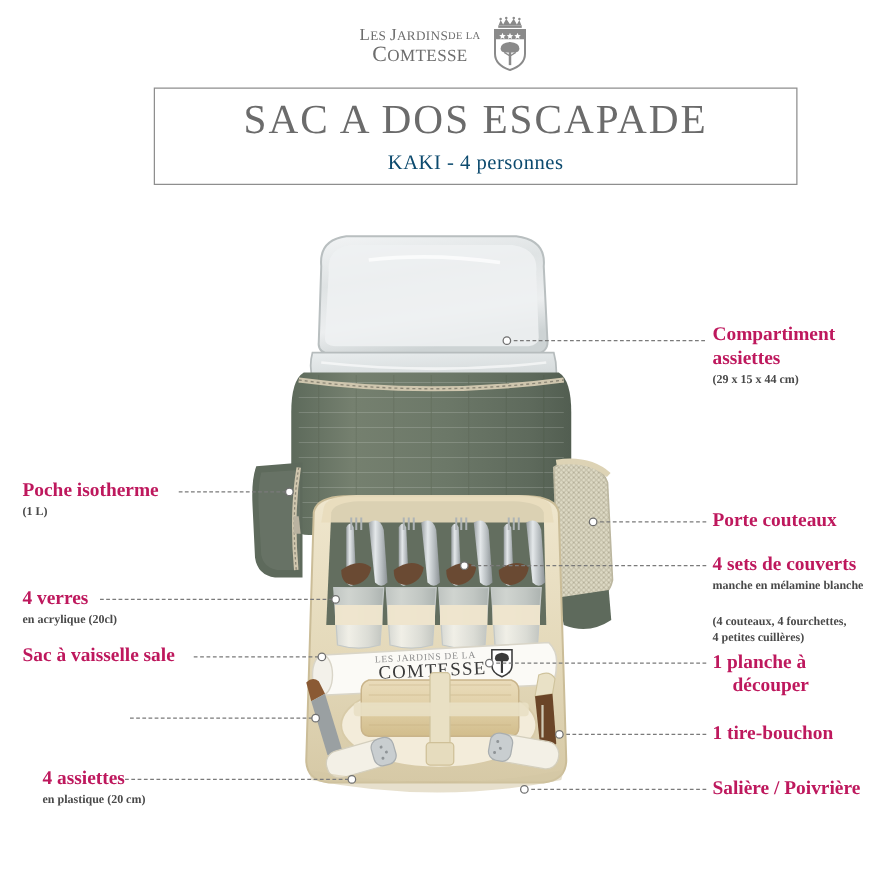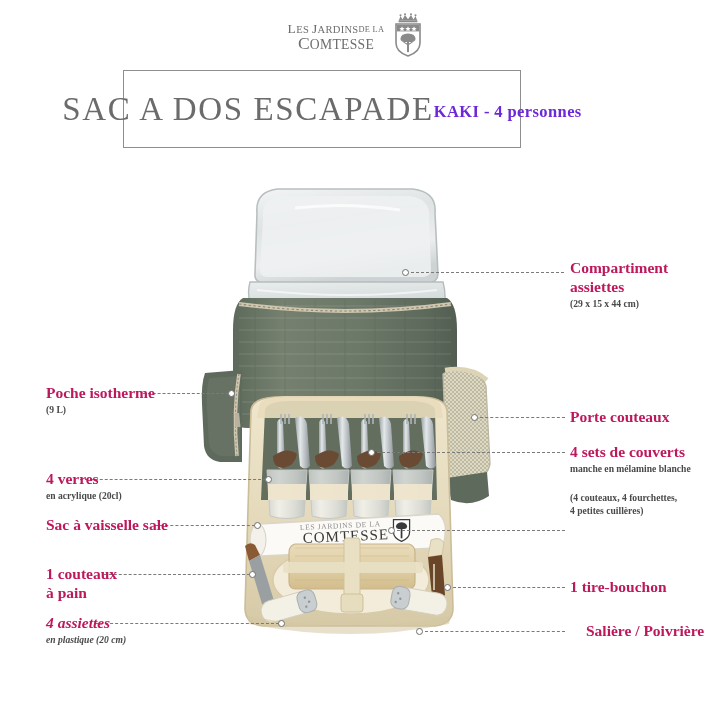--- a/index.html
+++ b/index.html
@@ -45,41 +45,41 @@
   }
   #brand-line-1 { font-size: 13.5px; }
   #brand-line-2 { font-size: 17.5px; }
   .brand-small { font-size: 0.62em; vertical-align: 0.08em; }
 
   
   #title-box {
     position: absolute;
     left: 123px;
     top: 70px;
-    width: 398px;
+    width: 515px;
     height: 78px;
     border: 1.5px solid #8e8e8e;
     box-sizing: border-box;
     display: flex;
-    flex-direction: row;
+    flex-direction: column;
     align-items: center;
     justify-content: center;
   }
   #title-main {
     font-size: 33px;
     letter-spacing: 1.6px;
     color: #6b6b6b;
     white-space: nowrap;
   }
   #title-sub {
     margin-top: 5px;
     font-size: 16.5px;
-    font-weight: bold;
+    font-weight: normal;
     letter-spacing: 0.4px;
-    color: #6d28d9;
+    color: #0c4a6e;
     white-space: nowrap;
   }
 
   
   #product { position: absolute; left: 195px; top: 178px; width: 320px; height: 500px; }
   #product svg { display: block; }
 
   
   .callout { position: absolute; }
   .callout .title {
@@ -91,21 +91,21 @@
   }
   .callout .sub {
     font-size: 9.6px;
     font-weight: bold;
     color: #4a4a4a;
     line-height: 1.34;
     margin-top: 1px;
     white-space: nowrap;
   }
   .callout.right { text-align: left; }
-  .callout.left  { text-align: left; margin-left: 28px; }
+  .callout.left  { text-align: left; }
 
   
   .leader {
     position: absolute;
     height: 0;
     border-top: 1.4px dashed #7a7a7a;
   }
   .dot {
     position: absolute;
     width: 7px; height: 7px;
@@ -413,48 +413,48 @@
     <div class="title">Porte couteaux</div>
   </div>
 
   <div class="callout right" style="left:570px; top:443px;font-family:Liberation Serif, serif;">
     <div class="title">4 sets de couverts</div>
     <div class="sub">manche en mélamine blanche</div>
     <div class="sub" style="margin-top:16px">(4 couteaux, 4 fourchettes,</div>
     <div class="sub" style="margin-top:0">4 petites cuillères)</div>
   </div>
 
+  <div class="callout right" style="left:570px; top:521px;">
+    <div class="title">
+      <div>1 planche à</div>
+      <div style="padding-left:16px">découper</div>
+    </div>
+  </div>
 
   <div class="callout right" style="left:570px; top:578px;">
     <div class="title">1 tire-bouchon</div>
   </div>
 
-  <div class="callout right" style="left:586px; top:622px;">
+  <div class="callout right" style="left:570px; top:622px;">
     <div class="title">Salière / Poivrière</div>
   </div>
 
   <div class="callout left" style="left:18px; top:384px;">
     <div class="title">Poche isotherme</div>
-    <div class="sub">(9 L)</div>
+    <div class="sub">(1 L)</div>
   </div>
 
   <div class="callout left" style="left:18px; top:470px;">
     <div class="title">4 verres</div>
     <div class="sub">en acrylique (20cl)</div>
   </div>
 
   <div class="callout left" style="left:18px; top:516px;">
     <div class="title">Sac à vaisselle sale</div>
   </div>
 
-  <div class="callout left" style="left:18px; top:565px;">
-    <div class="title">
-      <div>1 couteaux</div>
-      <div>à pain</div>
-    </div>
-  </div>
-
-  <div class="callout left" style="left:18px; top:614px;font-style:italic;">
+
+  <div class="callout left" style="left:34px; top:614px;">
     <div class="title">4 assiettes</div>
     <div class="sub">en plastique (20 cm)</div>
   </div>
 
 </div>
 
 </body></html>

